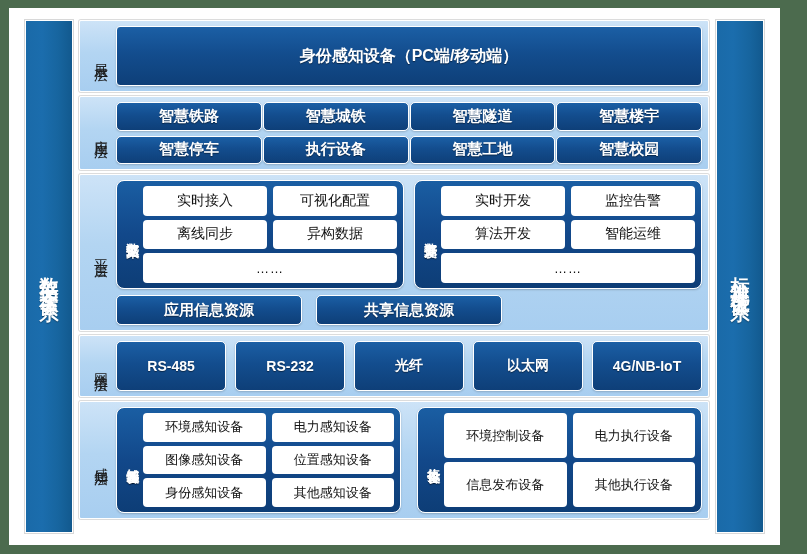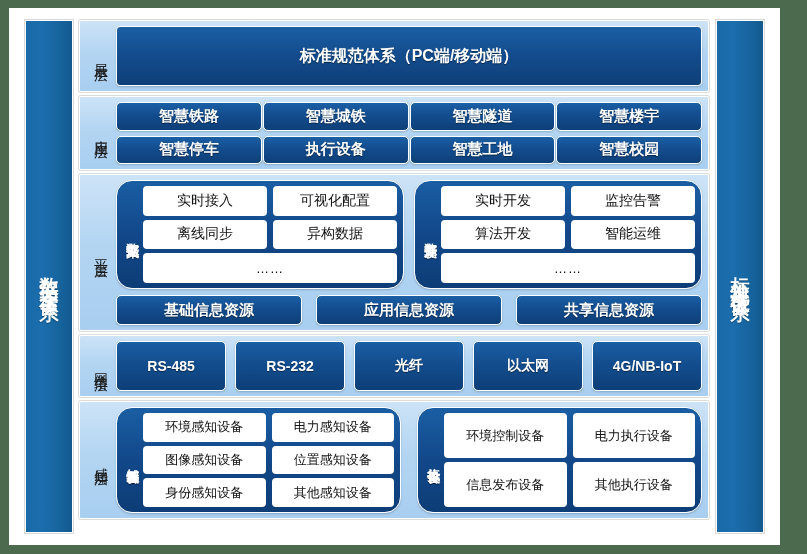--- a/index.html
+++ b/index.html
@@ -143,21 +143,21 @@
     flex: 1 1 auto;
     display: flex;
     gap: 10px;
     min-height: 0;
   }
   .pgroup {
     flex: 1 1 0;
     display: flex;
     background: linear-gradient(180deg, #1a5ea3 0%, #12488a 50%, #0d3d76 100%);
     border: 1px solid #ffffff;
-    border-radius: 16px;
+    border-radius: 8px;
     box-sizing: border-box;
     padding: 5px 6px 5px 4px;
     box-shadow: 0 1px 2px rgba(0,0,0,.2);
   }
   .pgroup-title {
     flex: 0 0 22px;
     display: flex;
     align-items: center;
     justify-content: center;
     color: #ffffff;
@@ -236,21 +236,21 @@
     <div class="pillar-label">标准规范体系</div>
   </div>
 
   <div id="stack">
 
     <div class="layer" id="layer-display">
       <div class="layer-title">
         <span>展示层</span>
       </div>
       <div class="layer-body">
-        <div class="chip" id="display-chip">标准规范体系（PC端/移动端）</div>
+        <div class="chip" id="display-chip">身份感知设备（PC端/移动端）</div>
       </div>
     </div>
 
     <div class="layer" id="layer-app">
       <div class="layer-title">
         <span>应用层</span>
       </div>
       <div class="layer-body">
         <div id="app-grid">
           <div class="chip">智慧铁路</div>
@@ -295,21 +295,20 @@
               <div class="wcell">监控告警</div>
               <div class="wcell">算法开发</div>
               <div class="wcell">智能运维</div>
               <div class="wcell span2 ellipsis">……</div>
             </div>
           </div>
 
         </div>
 
         <div id="platform-resources">
-          <div class="chip">基础信息资源</div>
           <div class="chip">应用信息资源</div>
           <div class="chip">共享信息资源</div>
         </div>
 
       </div>
     </div>
 
     <div class="layer" id="layer-network">
       <div class="layer-title">
         <span>网络层</span>

